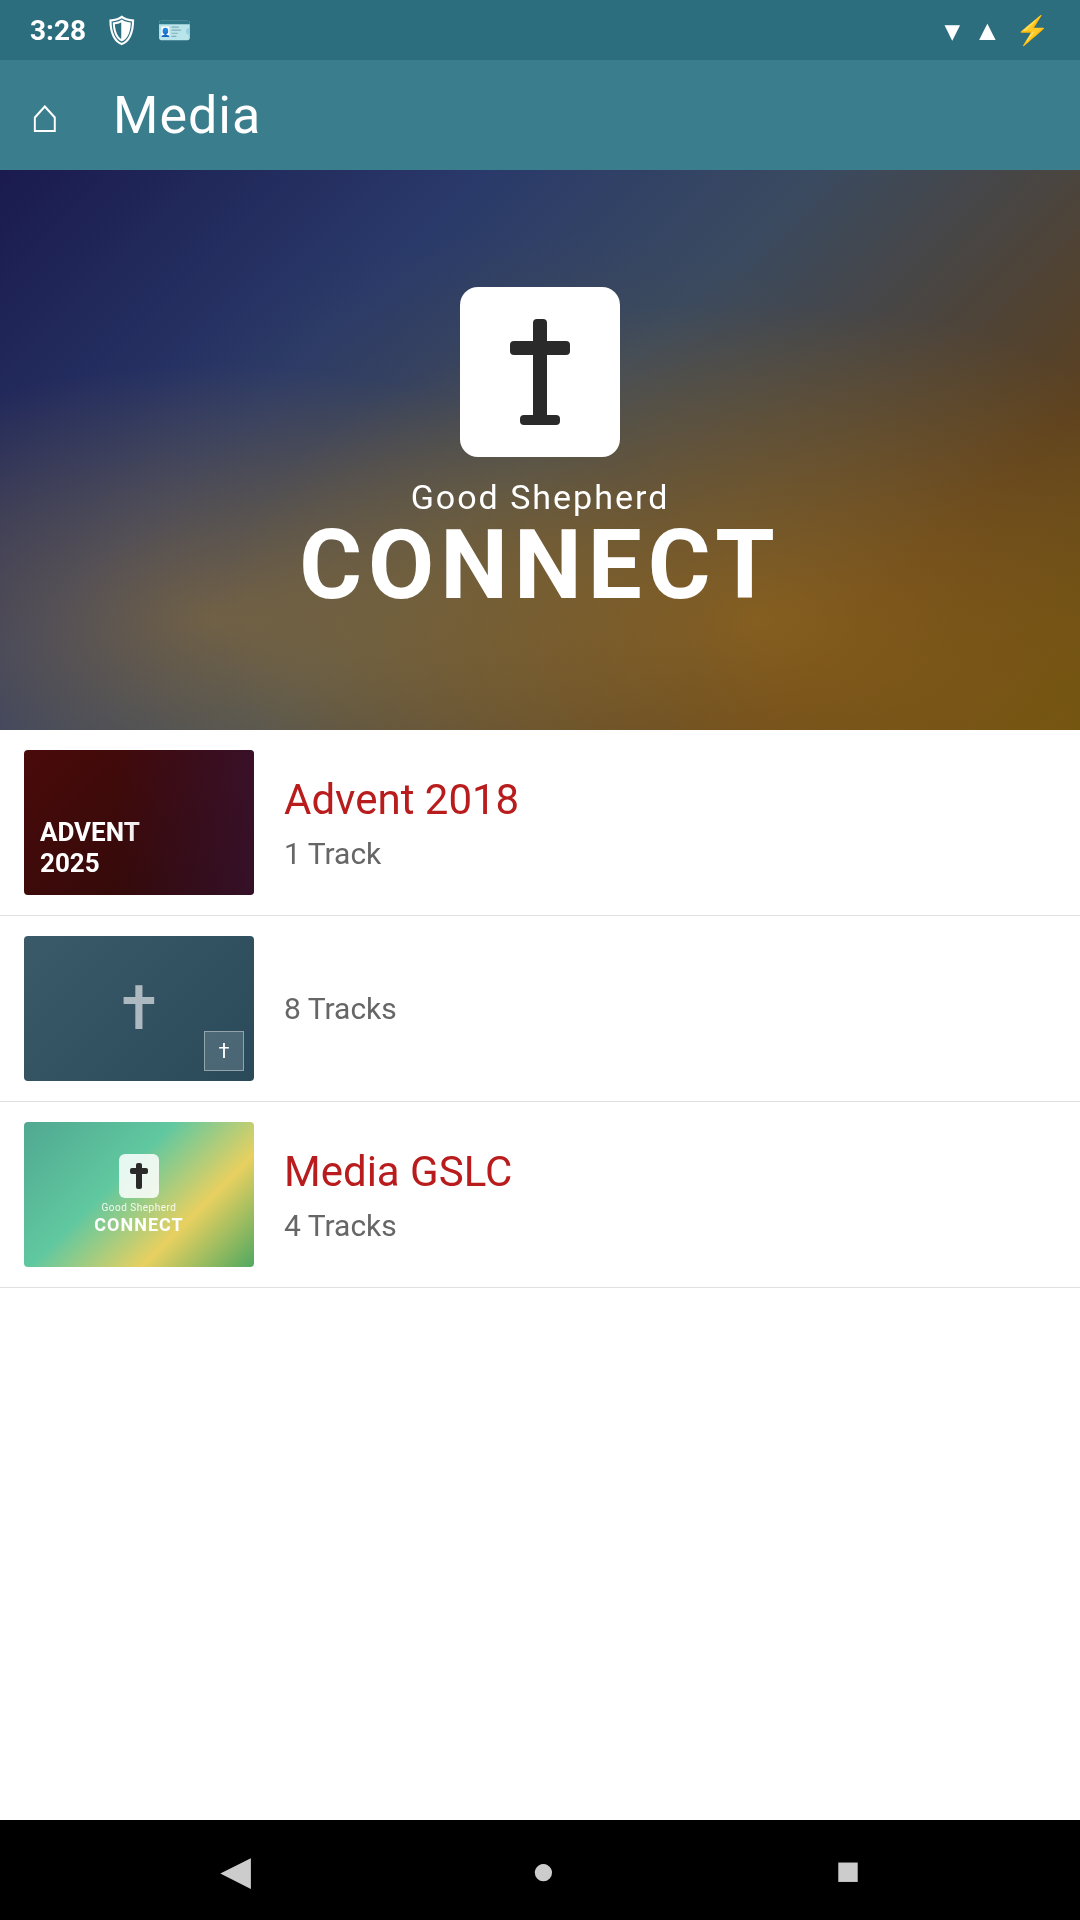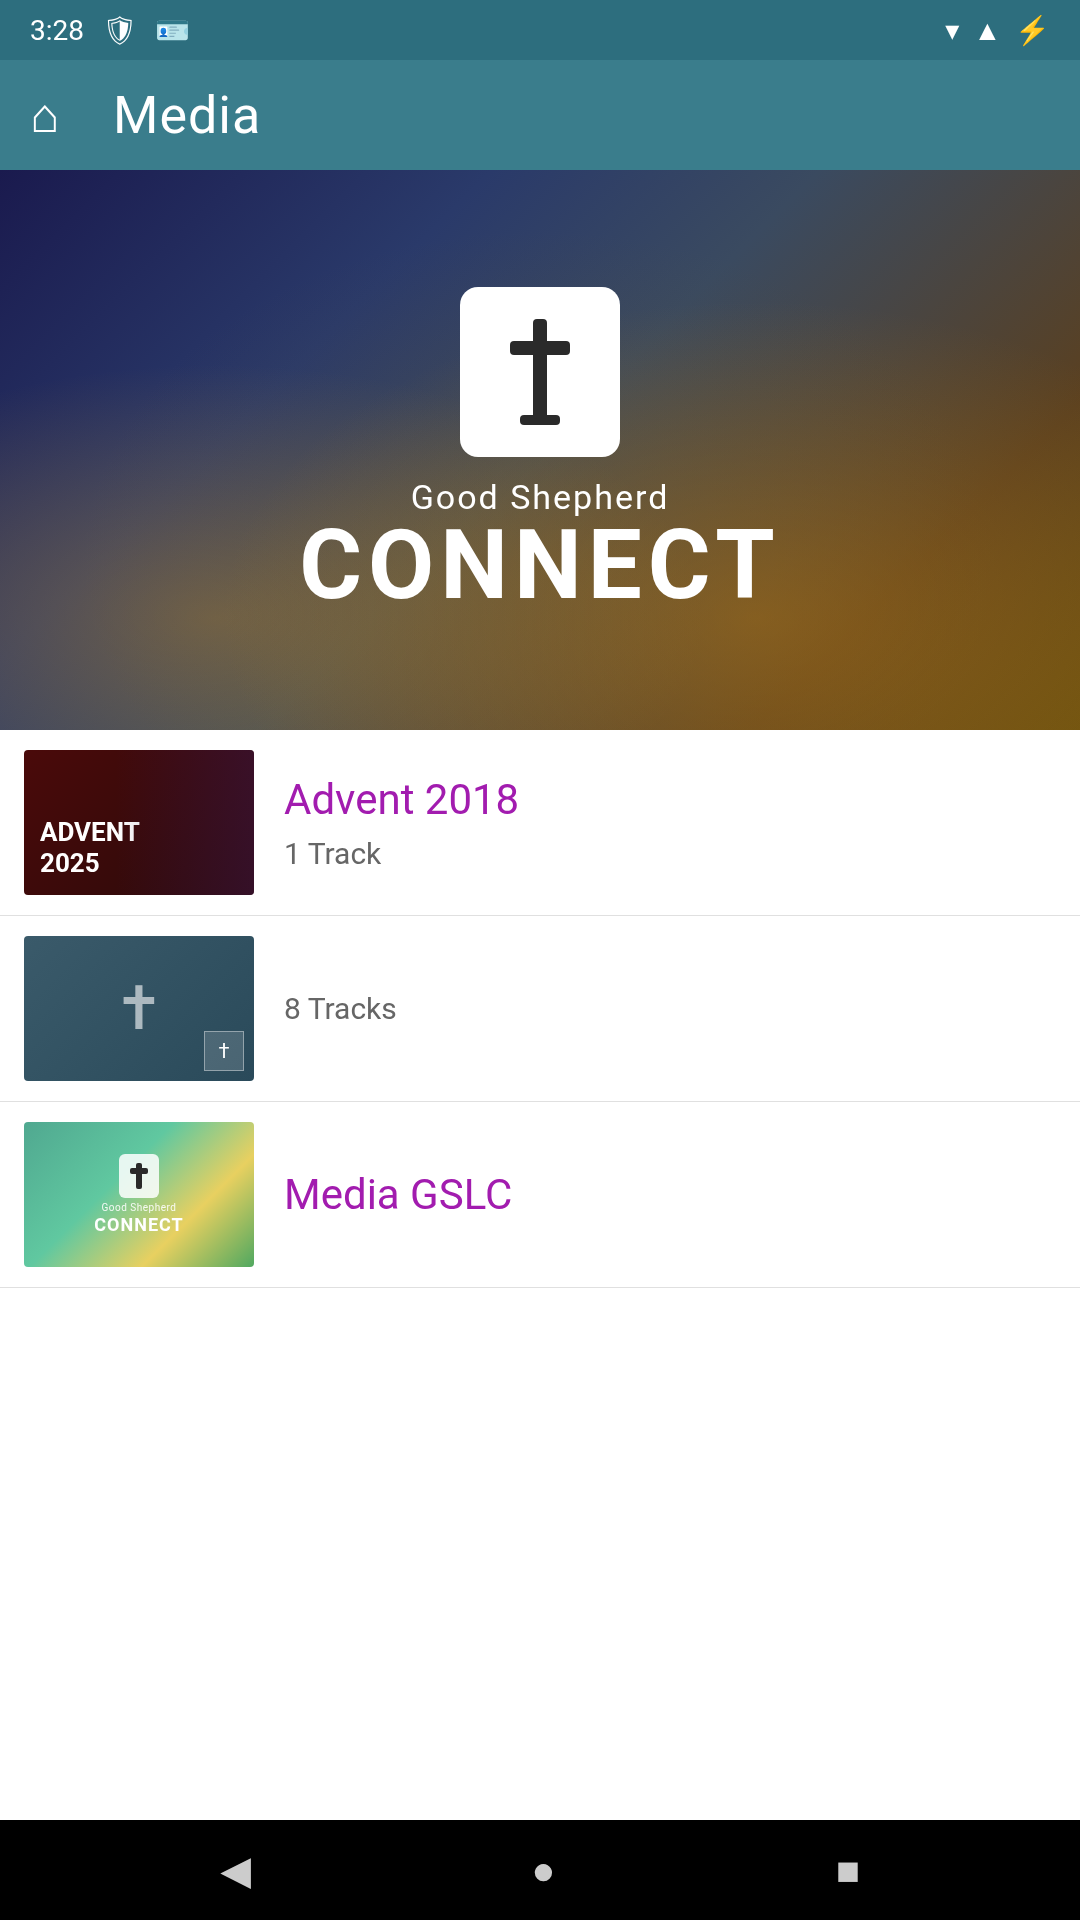--- a/index.html
+++ b/index.html
@@ -16,21 +16,21 @@
     
     .status-bar {
       background: #2d6e7e;
       height: 60px;
       display: flex;
       align-items: center;
       justify-content: space-between;
       padding: 9px 30px;
       color: #fff;
       font-size: 28px;
-      font-weight: 400;
+      font-weight: 700;
     }
     .status-left { display: flex; align-items: center; gap: 18px; }
     .status-right { display: flex; align-items: center; gap: 14px; }
 
     
     .header {
       background: #3a7d8c;
       height: 110px;
       display: flex;
       align-items: center;
@@ -262,21 +262,21 @@
     }
 
     .playlist-info {
       padding-left: 30px;
       display: flex;
       flex-direction: column;
       gap: 12px;
     }
     .playlist-name {
       font-size: 42px;
-      color: #a21caf;
+      color: #b91c1c;
       font-weight: 400;
     }
     .playlist-tracks {
       font-size: 30px;
       color: #666;
       font-weight: 400;
     }
 
     
     .nav-bar {
@@ -372,20 +372,21 @@
               <div class="thumb-about-mini-hbar"></div>
             </div>
           </div>
           <span class="thumb-about-gs-text">Good Shepherd</span>
           <span class="thumb-about-connect">CONNECT</span>
         </div>
       </div>
     </div>
     <div class="playlist-info">
       <span class="playlist-name">Media GSLC</span>
+      <span class="playlist-tracks">4 Tracks</span>
     </div>
   </div>
 
 </div>
 
 <div class="nav-bar">
   <button class="nav-btn">◀</button>
   <button class="nav-btn">●</button>
   <button class="nav-btn">■</button>
 </div>

